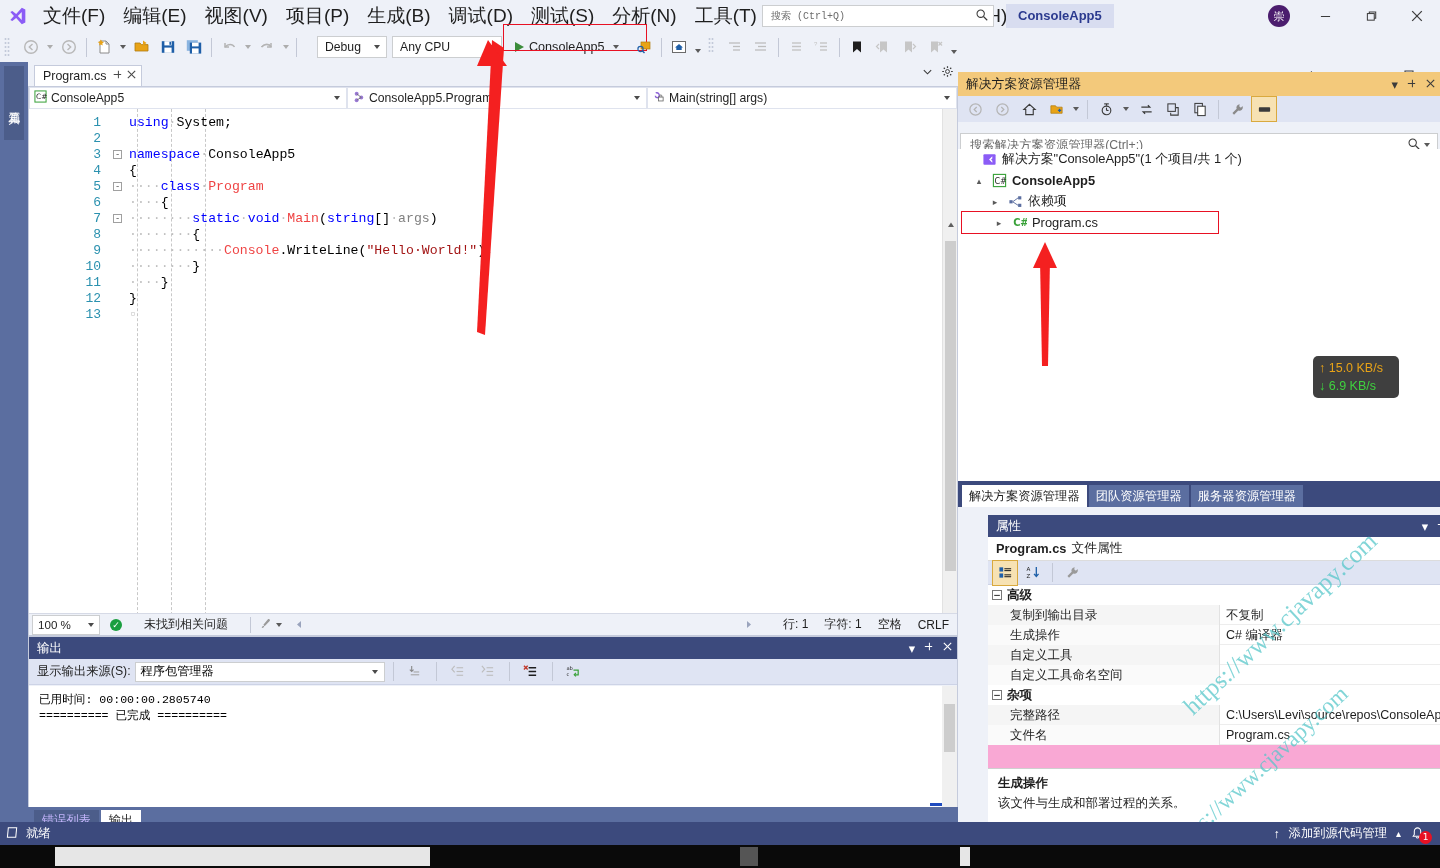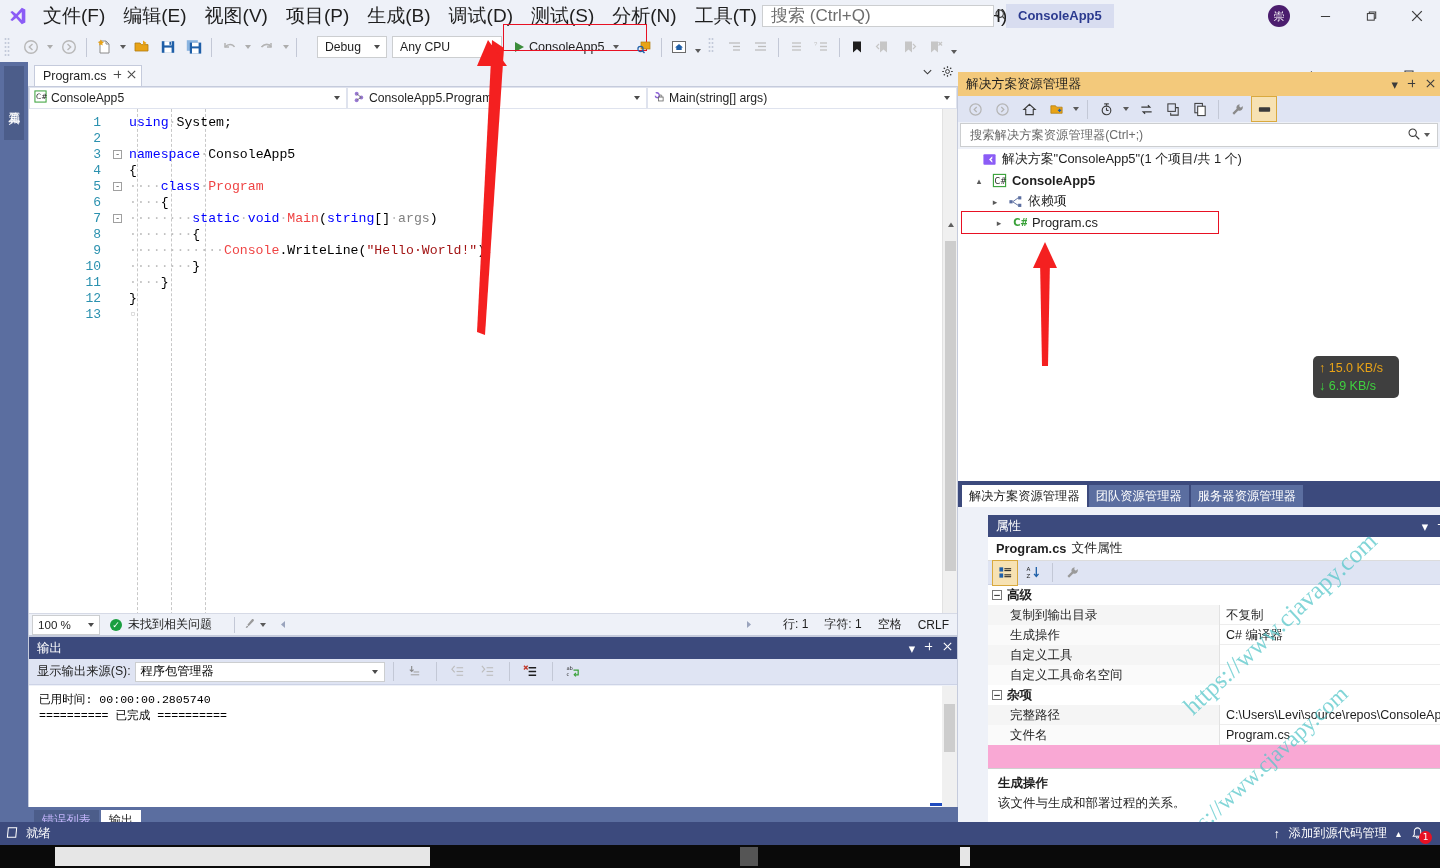--- a/index.html
+++ b/index.html
@@ -24,22 +24,22 @@
   .menu-item {
     padding: 0 9px; height: 32px; line-height: 32px; font-size: 19px; color: #1e1e1e;
     white-space: nowrap; cursor: default;
   }
   .search-box {
     position: absolute; left: 762px; top: 5px; width: 232px; height: 22px;
     background: #fff; border: 1px solid #ccced0; display: flex; align-items: center;
     padding: 0 4px 0 6px;
   }
   .search-box input {
-    border: 0; outline: 0; flex: 1; font-size: 17px; color: #5a5a5a;
-    font-family: Liberation Sans, sans-serif; background: transparent; height: 18px;
+    border: 0; outline: 0; flex: 1; font-size: 10px; color: #5a5a5a;
+    font-family: Liberation Mono, monospace; background: transparent; height: 18px;
   }
   .search-box input::placeholder { color: #6d6d6d; }
   .win-title {
     position: absolute; left: 1006px; top: 4px; height: 24px; line-height: 24px;
     padding: 0 12px; background: #d8ddf0; color: #2b3a8f; font-weight: bold; font-size: 13px;
   }
   .acct-badge {
     position: absolute; left: 1268px; top: 5px; width: 22px; height: 22px; border-radius: 50%;
     background: #4b1d6e; color: #fff; font-size: 11px; display: flex; align-items: center;
     justify-content: center; font-family: "DejaVu Sans", sans-serif;
@@ -253,21 +253,21 @@
   .sol-title {
     height: 24px; background: #f3c97b; color: #1e1e1e; display: flex; align-items: center;
     padding: 0 4px 0 8px; font-size: 12.8px;
   }
   .sol-title .st-text { flex: 1; }
   .sol-title .st-act { display: flex; align-items: center; gap: 8px; color: #3b3b3b; }
   .sol-toolbar {
     height: 26px; background: #dfe4f3; display: flex; align-items: center; padding: 0 4px; gap: 1px;
   }
   .sol-search {
-    height: 24px; background: #fff; border: 1px solid #ccced0; margin: 1px 2px; display: flex;
+    height: 24px; background: #fff; border: 1px solid #ccced0; margin: 11px 2px; display: flex;
     align-items: center; padding: 0 4px 0 7px;
   }
   .sol-search input {
     flex: 1; border: 0; outline: 0; font-size: 12.3px; font-family: inherit; color: #1e1e1e;
     background: transparent;
   }
   .sol-search input::placeholder { color: #6b6b6b; }
   .sol-tree { position: absolute; left: 0; top: 77px; right: 0; bottom: 26px; background: #fff; }
   .trow {
     height: 21px; display: flex; align-items: center; font-size: 12.9px; color: #1e1e1e;
@@ -762,21 +762,21 @@
         </div>
       </div>
 
       <div class="ed-status">
         <div class="zoomcombo">
           <span class="zv">100 %</span>
           <span class="za"></span>
         </div>
         <span style="width:10px"></span>
         <span class="ok-dot">✓</span>
-        <span style="margin-left:6px">未找到相关问题</span>
+        <span style="margin-left:22px">未找到相关问题</span>
         <span class="st-sep" style="margin-left:22px"></span>
         <span>
           <svg width="14" height="14" viewBox="0 0 16 16">
               <path d="M5 10 10 4c.6-.7 1.6-.7 2.1 0 .6.7.4 1.5-.2 2L6.4 11.6z" fill="#9a9a9a"></path>
               <path d="M4.6 11 3 13.6 6 12.6z" fill="#7a7a7a"></path>
             </svg>
         </span>
         <span class="tb-arrow"></span>
         <span style="margin-left:10px;color:#9aa4bd">
           <svg width="8" height="9" viewBox="0 0 8 9">

